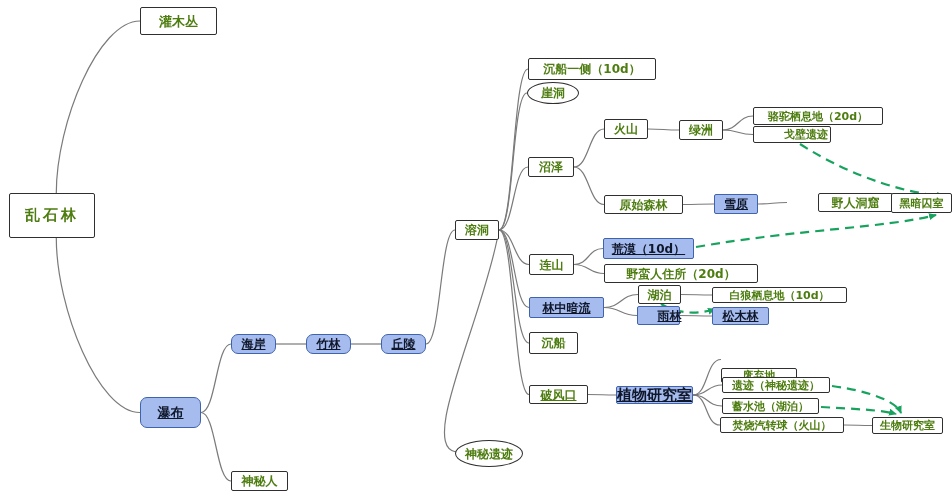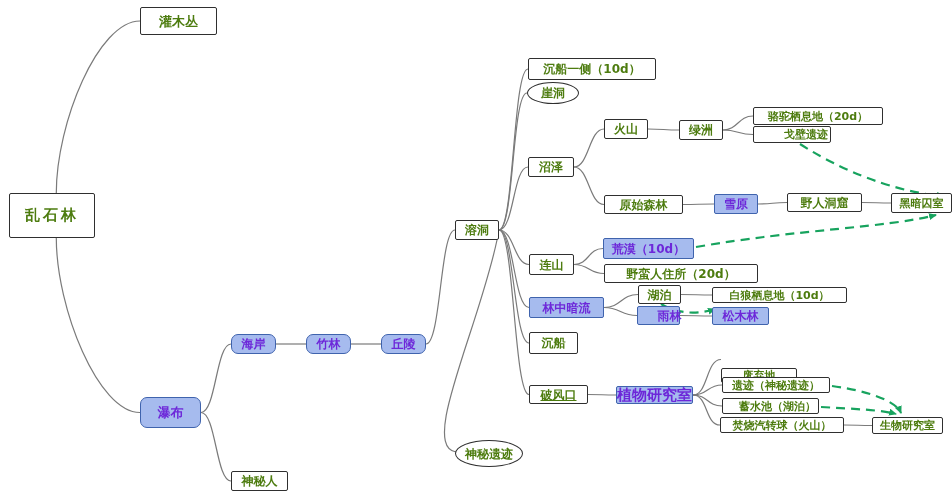--- a/index.html
+++ b/index.html
@@ -8,21 +8,21 @@
     background:#ffffff; font-family:"DejaVu Sans", sans-serif;
   }
   #edge-layer { position:absolute; left:0; top:0; width:952px; height:501px; }
   .node {
     position:absolute; box-sizing:border-box;
     display:flex; align-items:center; justify-content:center;
     background:#ffffff; border:1.6px solid #2f2f2f; border-radius:2px;
     font-weight:700; color:#4d7c0f; white-space:nowrap;
     font-size:12px; line-height:1; cursor:default;
   }
-  .node.blue { background:#a6bbee; border-color:#3f63ad; color:#6d28d9; }
+  .node.blue { background:#a6bbee; border-color:#3f63ad; color:#0f172a;text-decoration:underline; }
   .node.rounded { border-radius:7px; }
   .node.ellipse { border-radius:50%; }
   .node span { display:block; padding:0 2px; }
 </style>
 </head>
 <body>
 
 <div id="stage">
   <svg id="edge-layer" viewBox="0 0 952 501" xmlns="http://www.w3.org/2000/svg">
     <defs>
@@ -118,21 +118,21 @@
       </div>
       <div class="node rect" style="left: 753px; top: 126px; width: 78px; height: 17px; font-size: 11px; justify-content: flex-end;">
         <span>戈壁遗迹</span>
       </div>
       <div class="node rect" style="left: 604px; top: 195px; width: 79px; height: 19px; font-size: 12px;">
         <span>原始森林</span>
       </div>
       <div class="node rect blue" style="left: 714px; top: 194px; width: 44px; height: 20px; font-size: 12px;">
         <span>雪原</span>
       </div>
-      <div class="node rect" style="left: 787px; top: 193px; width: 75px; height: 19px; font-size: 12px;">
+      <div class="node rect" style="left: 818px; top: 193px; width: 75px; height: 19px; font-size: 12px;">
         <span>野人洞窟</span>
       </div>
       <div class="node rect" style="left: 891px; top: 193px; width: 61px; height: 20px; font-size: 11px;">
         <span>黑暗囚室</span>
       </div>
       <div class="node rect" style="left: 529px; top: 254px; width: 45px; height: 21px; font-size: 12px;">
         <span>连山</span>
       </div>
       <div class="node rect blue" style="left: 603px; top: 238px; width: 91px; height: 21px; font-size: 12px;">
         <span>荒漠（10d）</span>
@@ -163,21 +163,21 @@
       </div>
       <div class="node rect blue" style="left: 616px; top: 386px; width: 77px; height: 18px; font-size: 15px;">
         <span>植物研究室</span>
       </div>
       <div class="node rect" style="left: 721px; top: 352px; width: 76px; height: 15px; font-size: 11px; margin-top: 16px;">
         <span>废弃地</span>
       </div>
       <div class="node rect" style="left: 722px; top: 377px; width: 108px; height: 16px; font-size: 11px;">
         <span>遗迹（神秘遗迹）</span>
       </div>
-      <div class="node rect" style="left: 722px; top: 398px; width: 97px; height: 16px; font-size: 11px; justify-content: flex-end;">
+      <div class="node rect" style="left: 722px; top: 398px; width: 97px; height: 16px; font-size: 11px;">
         <span>蓄水池（湖泊）</span>
       </div>
       <div class="node rect" style="left: 720px; top: 417px; width: 124px; height: 16px; font-size: 11px;">
         <span>焚烧汽转球（火山）</span>
       </div>
       <div class="node rect" style="left: 872px; top: 417px; width: 71px; height: 17px; font-size: 11px;">
         <span>生物研究室</span>
       </div>
       <div class="node ellipse" style="left: 455px; top: 440px; width: 68px; height: 27px; font-size: 12px;">
         <span>神秘遗迹</span>

